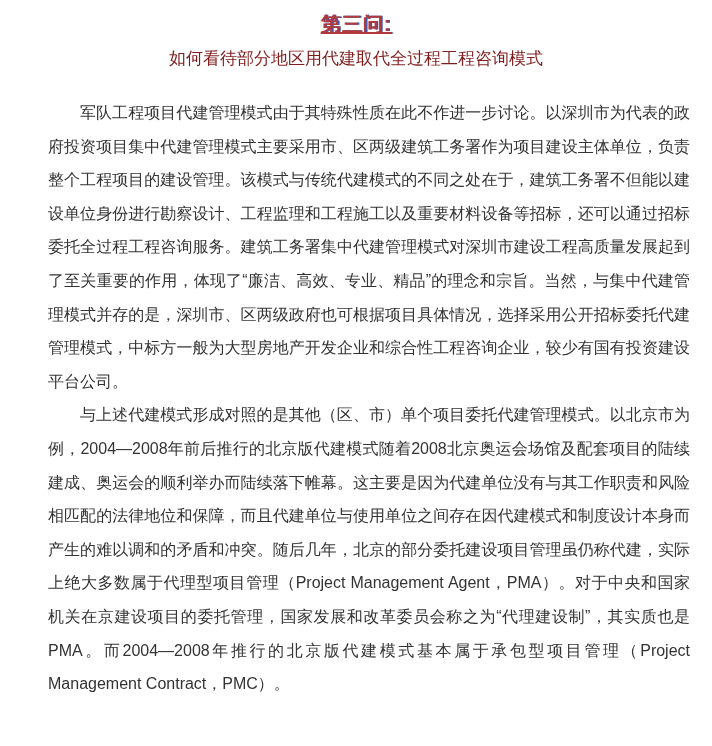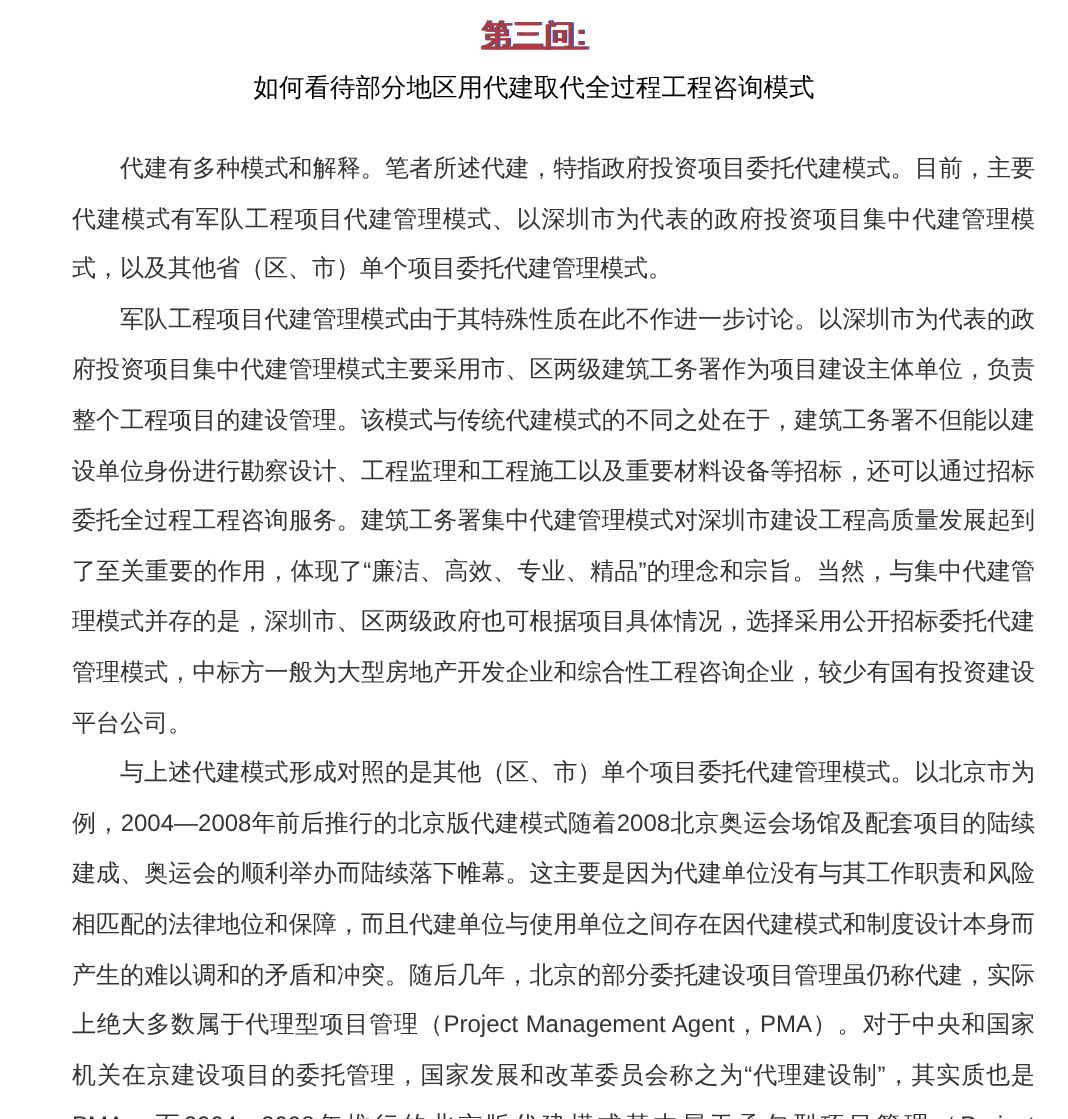--- a/index.html
+++ b/index.html
@@ -29,21 +29,21 @@
   }
   .doc-subtitle {
     margin: 11px 0 0 0;
     font-size: 17px;
     line-height: 24px;
     font-weight: 400;
   }
   .subtitle-hl {
     position: relative;
     display: inline-block;
-    color: #000000;
+    color: #7f1d1d;
     padding: 0 2px;
   }
   .subtitle-hl::after {
     content: "";
     position: absolute;
     left: -9px;
     right: -9px;
     bottom: 0px;
     height: 11px;
     border-radius: 6px;
@@ -67,16 +67,15 @@
 <body>
 
 <header class="doc-header">
   <h1 class="doc-title">第三问:</h1>
   <h2 class="doc-subtitle">
     <span class="subtitle-hl">如何看待部分地区用代建取代全过程工程咨询模式</span>
   </h2>
 </header>
 
 <main class="doc-body">
-  <p>代建有多种模式和解释。笔者所述代建，特指政府投资项目委托代建模式。目前，主要代建模式有军队工程项目代建管理模式、以深圳市为代表的政府投资项目集中代建管理模式，以及其他省（区、市）单个项目委托代建管理模式。</p>
   <p>军队工程项目代建管理模式由于其特殊性质在此不作进一步讨论。以深圳市为代表的政府投资项目集中代建管理模式主要采用市、区两级建筑工务署作为项目建设主体单位，负责整个工程项目的建设管理。该模式与传统代建模式的不同之处在于，建筑工务署不但能以建设单位身份进行勘察设计、工程监理和工程施工以及重要材料设备等招标，还可以通过招标委托全过程工程咨询服务。建筑工务署集中代建管理模式对深圳市建设工程高质量发展起到了至关重要的作用，体现了“廉洁、高效、专业、精品”的理念和宗旨。当然，与集中代建管理模式并存的是，深圳市、区两级政府也可根据项目具体情况，选择采用公开招标委托代建管理模式，中标方一般为大型房地产开发企业和综合性工程咨询企业，较少有国有投资建设平台公司。</p>
   <p>与上述代建模式形成对照的是其他（区、市）单个项目委托代建管理模式。以北京市为例，2004—2008年前后推行的北京版代建模式随着2008北京奥运会场馆及配套项目的陆续建成、奥运会的顺利举办而陆续落下帷幕。这主要是因为代建单位没有与其工作职责和风险相匹配的法律地位和保障，而且代建单位与使用单位之间存在因代建模式和制度设计本身而产生的难以调和的矛盾和冲突。随后几年，北京的部分委托建设项目管理虽仍称代建，实际上绝大多数属于代理型项目管理（Project Management Agent，PMA）。对于中央和国家机关在京建设项目的委托管理，国家发展和改革委员会称之为“代理建设制”，其实质也是PMA。而2004—2008年推行的北京版代建模式基本属于承包型项目管理（Project Management Contract，PMC）。</p>
 </main>
 
 </body></html>

